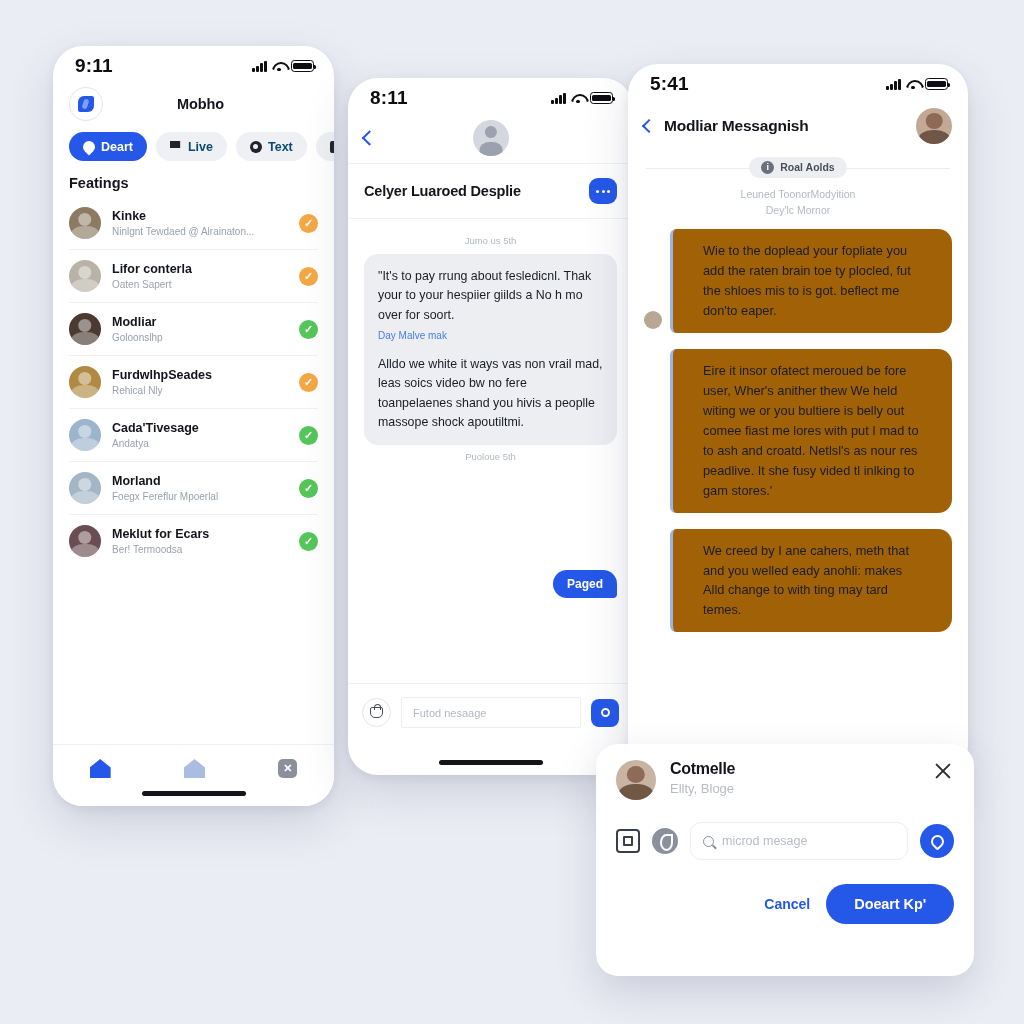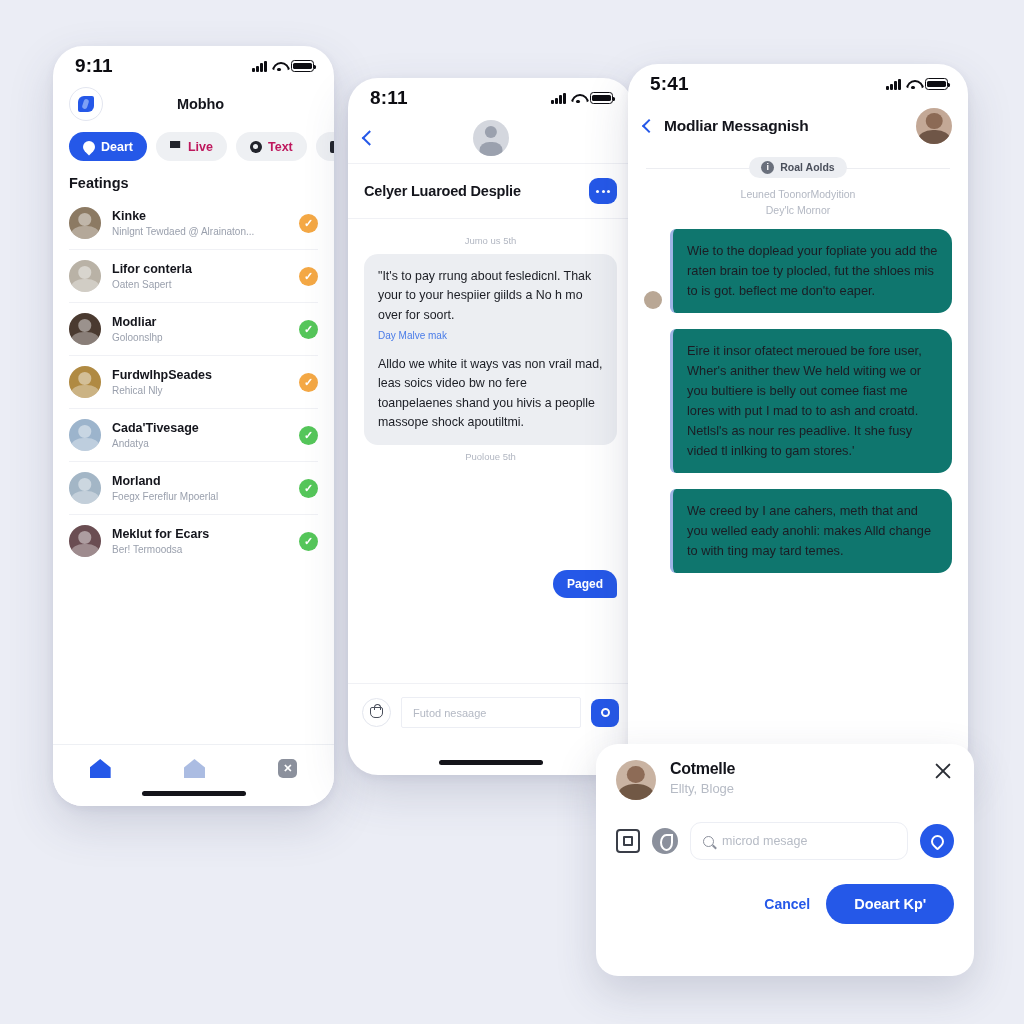--- a/index.html
+++ b/index.html
@@ -50,21 +50,21 @@
   .logo-btn {
     width:34px;height:34px;border-radius:50%;background:#fff;
     border:1.4px solid #e3e6f0;display:flex;align-items:center;justify-content:center;flex:0 0 auto;
   }
   .logo-glyph{width:16px;height:16px;background:#2558e8;border-radius:6px 2px 6px 2px;position:relative;}
   .logo-glyph::after{content:"";position:absolute;left:5px;top:3px;width:5px;height:10px;background:#7ea0f5;border-radius:3px;transform:rotate(18deg);}
   .l-title{flex:1;text-align:center;font-size:14.5px;font-weight:700;color:#14151c;margin-left:-20px;letter-spacing:-.1px;}
 
   .chips{display:flex;gap:9px;padding:6px 0 6px 16px;overflow:hidden;}
   .chip{display:flex;align-items:center;gap:6px;height:29px;padding:0 14px;border-radius:15px;
-    background:#eef0f3;font-size:12.5px;font-weight:700;color:#be185d;white-space:nowrap;}
+    background:#eef0f3;font-size:12.5px;font-weight:700;color:#0c4a6e;white-space:nowrap;}
   .chip.active{background:#2558e8;color:#fff;}
   .chip .ci{width:12px;height:12px;display:inline-block;}
   .ic-drop{background:#fff;border-radius:50% 50% 50% 0;transform:rotate(-45deg);}
   .ic-flag{background:#22242c;clip-path:polygon(0 0,85% 0,85% 62%,0 62%,0 100%);}
   .ic-gear{background:#22242c;border-radius:50%;position:relative;}
   .ic-gear::after{content:"";position:absolute;left:3.5px;top:3.5px;width:5px;height:5px;background:#eef0f3;border-radius:50%;}
   .ic-folder{background:#22242c;border-radius:2px;}
 
   .sect-title{padding:8px 16px 6px;font-size:14.5px;font-weight:700;color:#14151c;}
   .list{padding:0 16px;}
@@ -136,21 +136,21 @@
   .r-pillwrap{position:relative;text-align:center;padding-bottom:4px;}
   .r-pillwrap::before{content:"";position:absolute;left:18px;right:18px;top:12px;height:1px;background:#ecedf1;}
   .pill{position:relative;display:inline-flex;align-items:center;gap:6px;background:#eceef2;border-radius:13px;padding:4px 12px;}
   .pill .dot{width:13px;height:13px;border-radius:50%;background:#6a707c;color:#fff;font-size:9px;font-weight:700;
     display:flex;align-items:center;justify-content:center;}
   .pill span{font-size:10.5px;font-weight:600;color:#4a4f5b;}
   .r-meta{text-align:center;font-size:10.5px;color:#b3b8c3;line-height:1.6;padding:4px 0 10px;}
   .r-body{padding:0 16px;}
   .r-msg{display:flex;align-items:flex-end;gap:8px;margin-bottom:16px;}
   .r-msg .mini{width:18px;height:18px;border-radius:50%;background:#b9a795;flex:0 0 auto;margin-bottom:4px;}
-  .r-bub{flex:1;background:#0f766e;border-left:3px solid #9fb4e6;border-radius:6px 14px 14px 6px;padding:12px 14px;}
+  .r-bub{flex:1;background:#a16207;border-left:3px solid #9fb4e6;border-radius:6px 14px 14px 6px;padding:12px 30px;}
   .r-bub p{font-size:12.8px;line-height:1.56;color:#1b1d24;}
   .r-msg.noav .r-bub{margin-left:26px;}
 
   
   #sheet{position:absolute;left:596px;top:744px;width:378px;height:232px;background:#fff;border-radius:22px;
     box-shadow:0 16px 40px rgba(55,60,95,.18);padding:16px 20px;}
   .sh-top{display:flex;align-items:flex-start;gap:14px;}
   .sh-av{width:40px;height:40px;border-radius:50%;background:#c9b3a2;overflow:hidden;position:relative;flex:0 0 auto;}
   .sh-av::before{content:"";position:absolute;left:50%;top:14%;transform:translateX(-50%);width:46%;height:44%;border-radius:50%;background:#8d6b56;}
   .sh-av::after{content:"";position:absolute;left:50%;bottom:-16%;transform:translateX(-50%);width:88%;height:56%;border-radius:46% 46% 0 0;background:#715845;}

